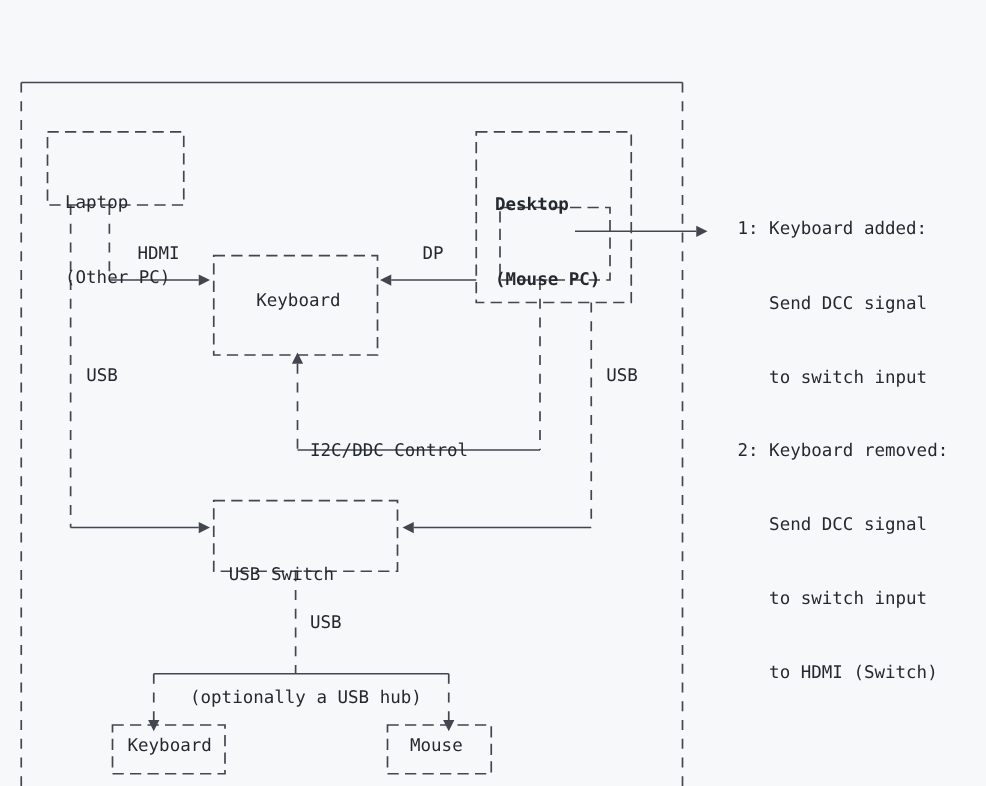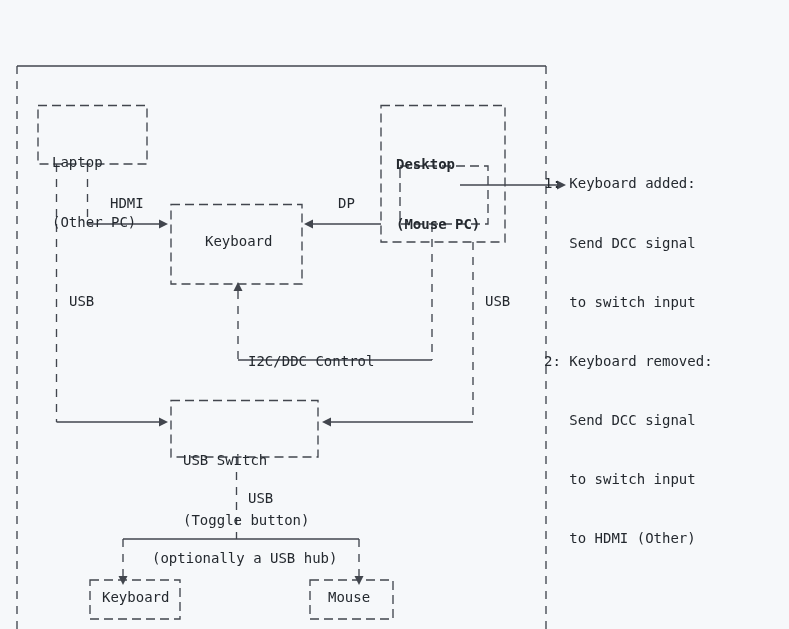--- a/index.html
+++ b/index.html
@@ -90,41 +90,40 @@
   <div class="lbl" style="left:396px;top:67px;font-weight:bold;">
     <div>Desktop</div>
     <div>(Mouse PC)</div>
   </div>
 
 
   <div class="lbl" style="left:205px;top:184px;">Keyboard</div>
 
   <div class="lbl" style="left:183px;top:363px;">
     <div>USB Switch</div>
-    <div>(Toggle button)</div>
   </div>
 
   <div class="lbl" style="left:102px;top:540px;">Keyboard</div>
   <div class="lbl" style="left:328px;top:540px;">Mouse</div>
 
   <div class="lbl" style="left:110px;top:146px;">HDMI</div>
   <div class="lbl" style="left:338px;top:146px;text-align:right;">DP</div>
   <div class="lbl" style="left:69px;top:244px;">USB</div>
   <div class="lbl" style="left:485px;top:244px;">USB</div>
   <div class="lbl" style="left:248px;top:441px;">USB</div>
 
   <div class="lbl" style="left:248px;top:264px;">
     <div>I2C/DDC Control</div>
   </div>
 
   <div class="lbl" style="left:152px;top:501px;">(optionally a USB hub)</div>
 
-  <div class="lbl notes" style="left:544px;top:88px;">
+  <div class="lbl notes" style="left:590px;top:88px;">
     <div>1: Keyboard added:</div>
     <div>   Send DCC signal</div>
     <div>   to switch input</div>
     <div>2: Keyboard removed:</div>
     <div>   Send DCC signal</div>
     <div>   to switch input</div>
-    <div>   to HDMI (Other)</div>
+    <div>   to HDMI (Switch)</div>
   </div>
 
 </div>
 
 </body></html>

